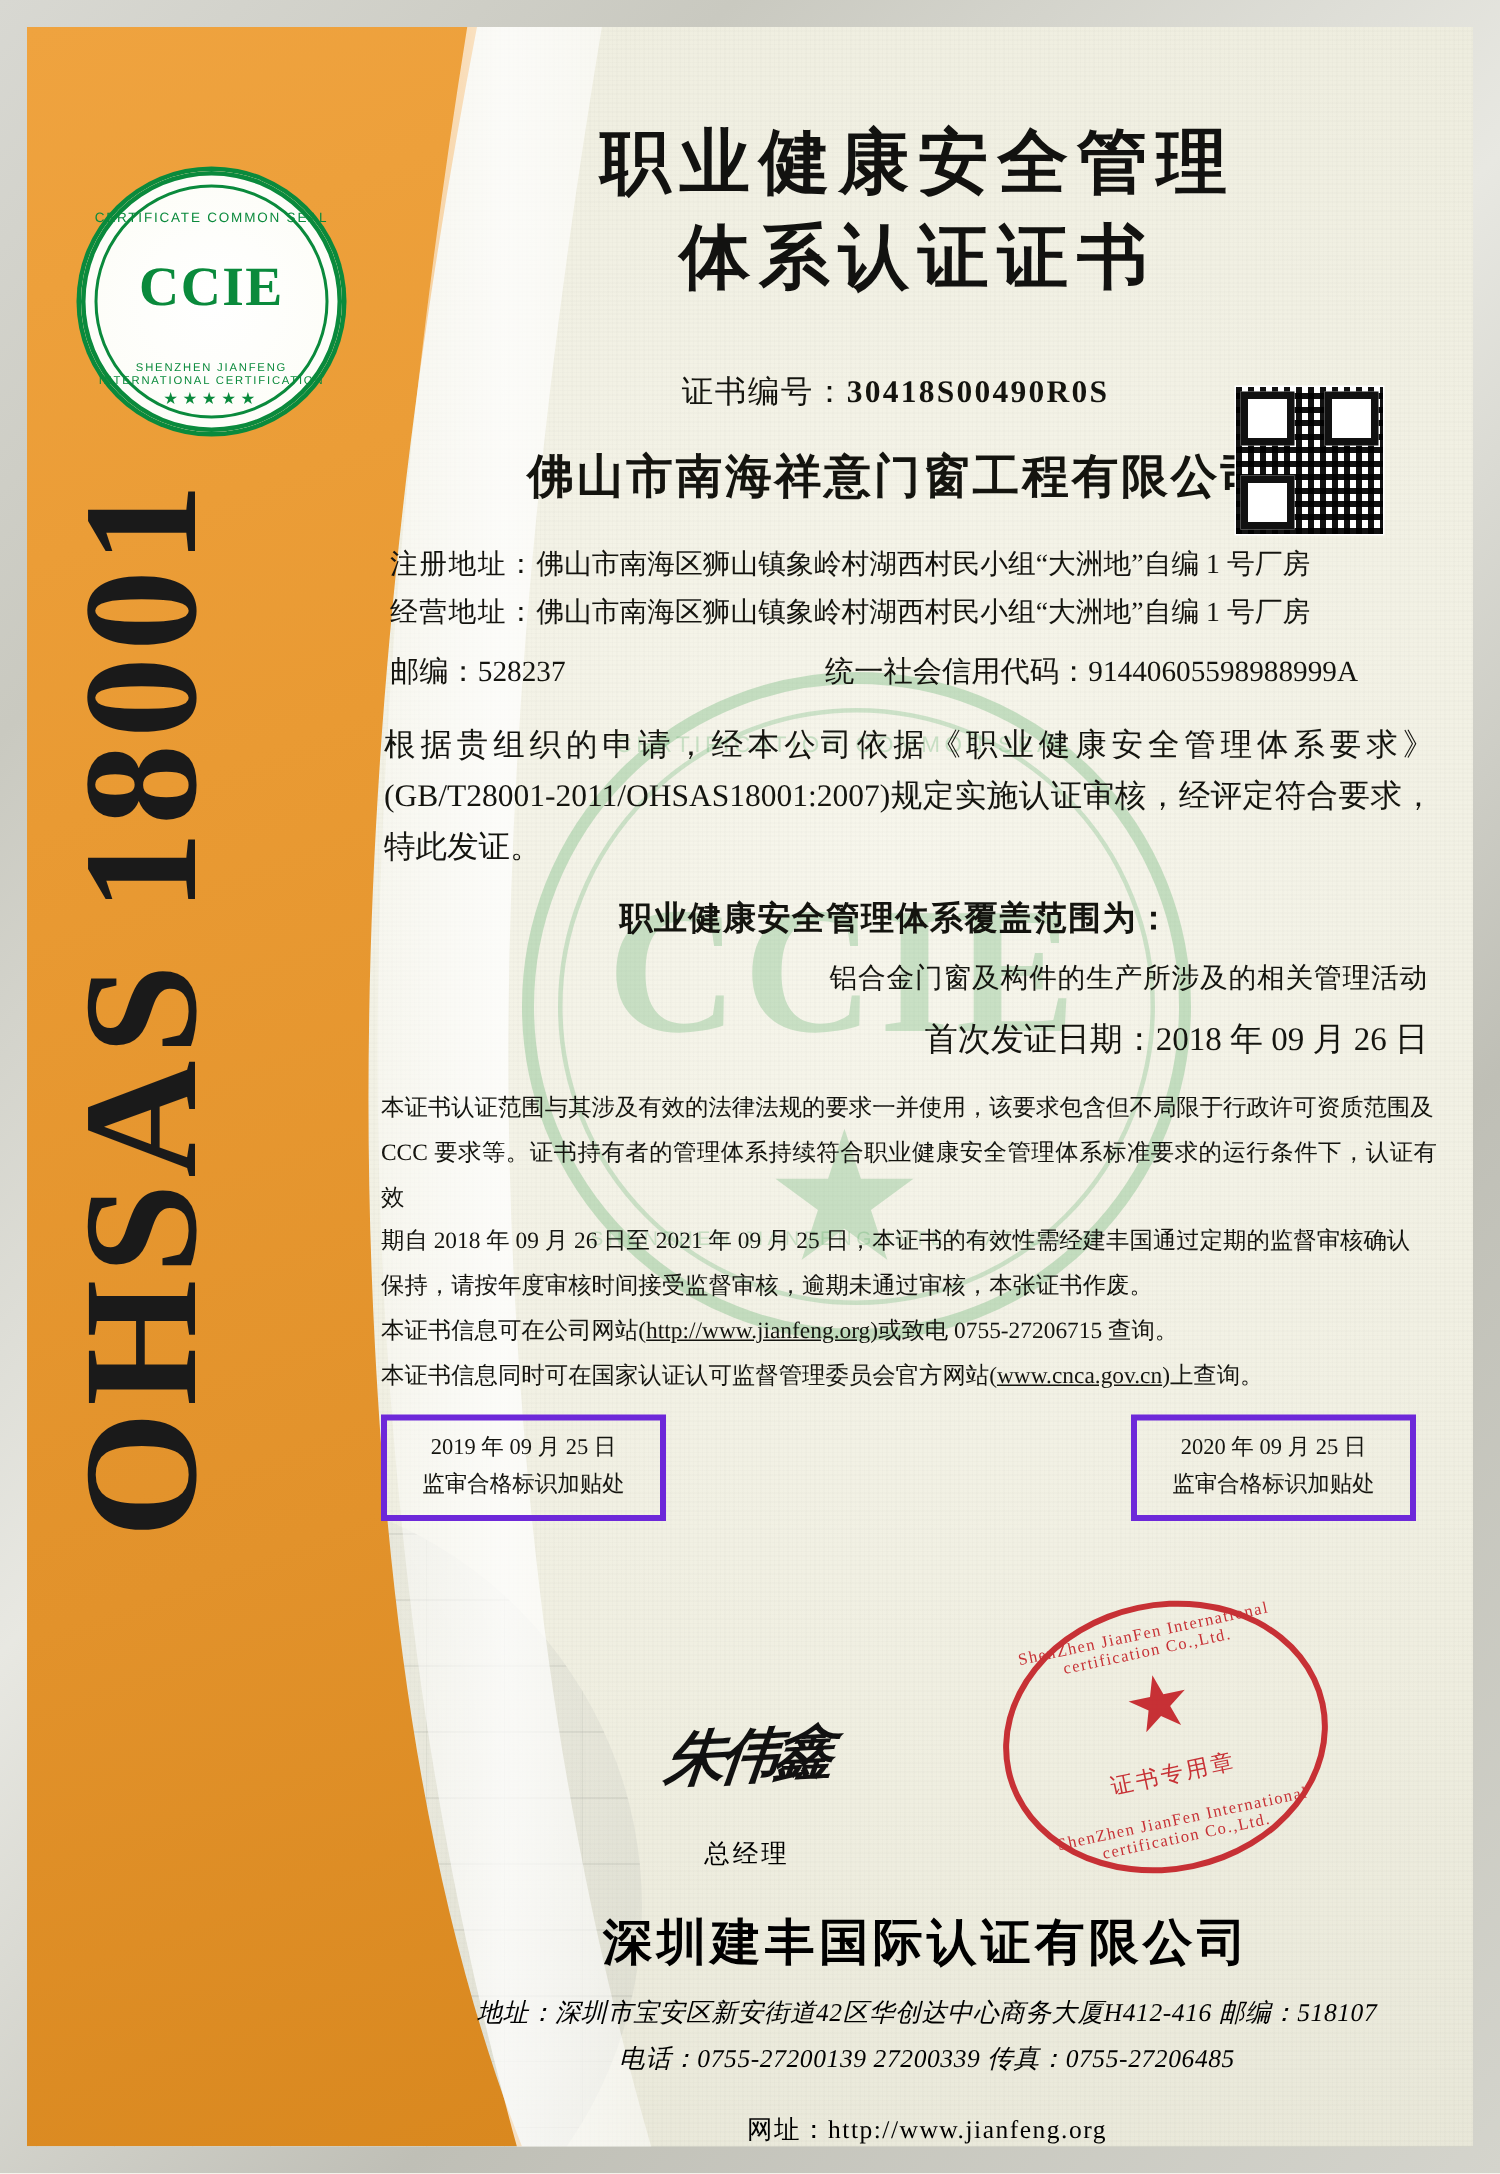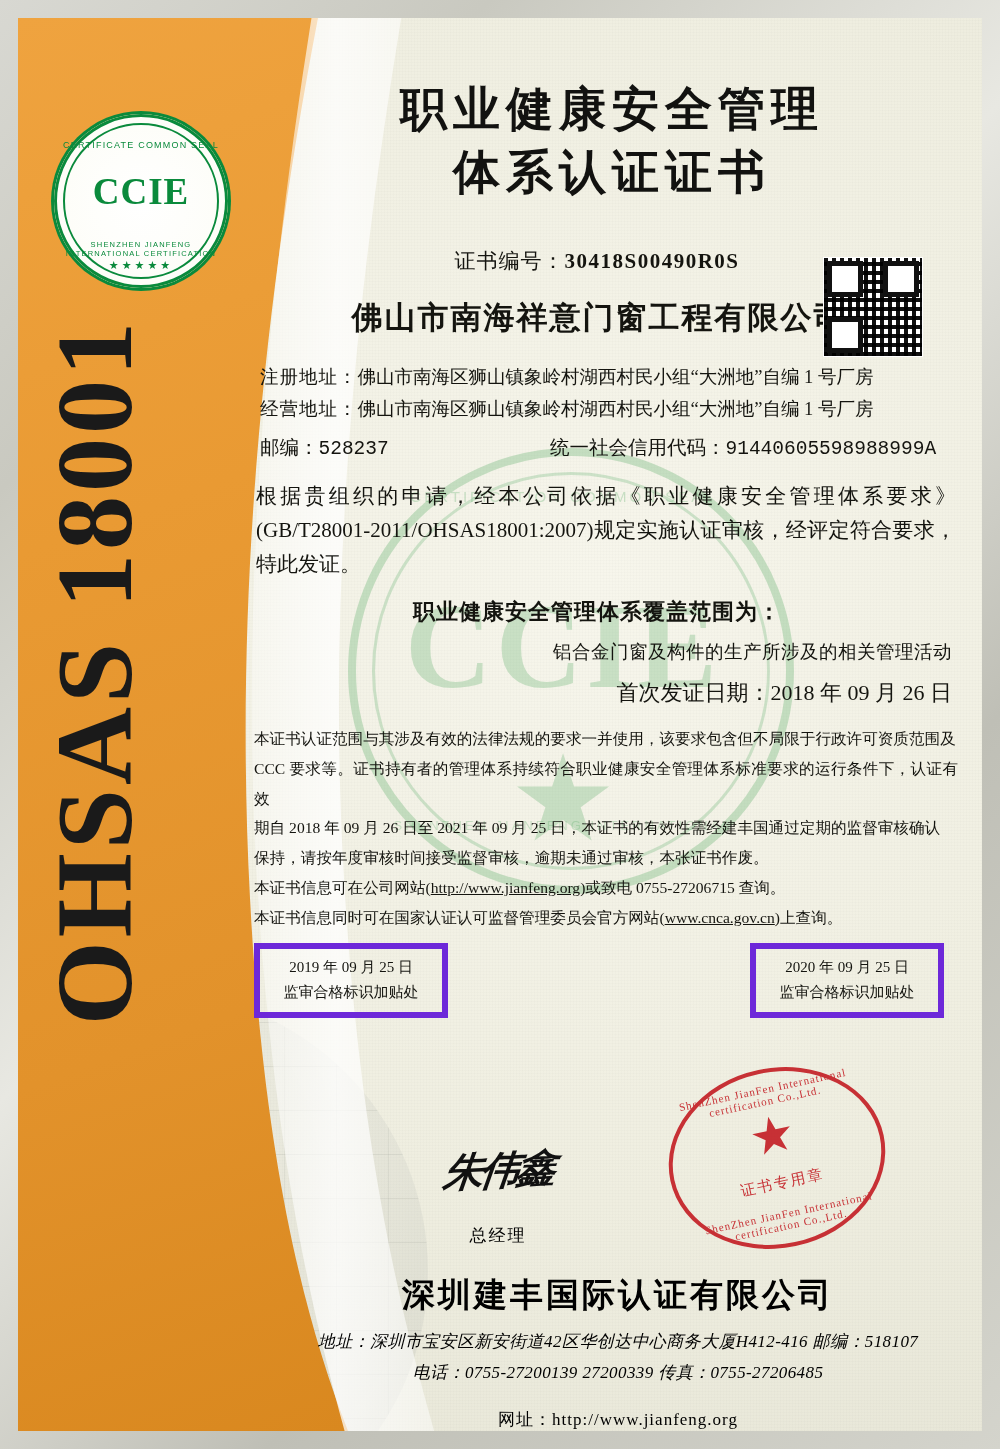--- a/index.html
+++ b/index.html
@@ -270,21 +270,21 @@
     font-family: "Liberation Serif", serif;
     font-size: 18.5px;
     line-height: 1.75;
     padding-left: 18px;
   }
   .addr-row { white-space: nowrap; }
   .addr-label { letter-spacing: 1px; }
   .meta-row {
     margin-top: 8px;
     display: flex;
-    font-family: Liberation Mono, monospace;
+    font-family: Liberation Serif, serif;
     font-size: 19.5px;
     padding-left: 18px;
   }
   .meta-row .zip { width: 290px; }
   .para {
     margin-top: 18px;
     font-family: "Liberation Serif", serif;
     font-size: 21px;
     line-height: 1.62;
     padding-left: 14px;
@@ -329,21 +329,21 @@
   }
   .stamp-boxes {
     margin-top: 10px;
     display: flex;
     justify-content: space-between;
     padding-left: 12px;
     padding-right: 18px;
   }
   .stamp-box {
     width: 178px;
-    border: 6px solid #6d28d9;
+    border: 4px solid #6d28d9;
     text-align: center;
     font-family: "Liberation Serif", serif;
     font-size: 15px;
     line-height: 1.65;
     padding: 6px 2px 7px 2px;
   }
   
   .signature {
     position: absolute;
     left: 385px;

